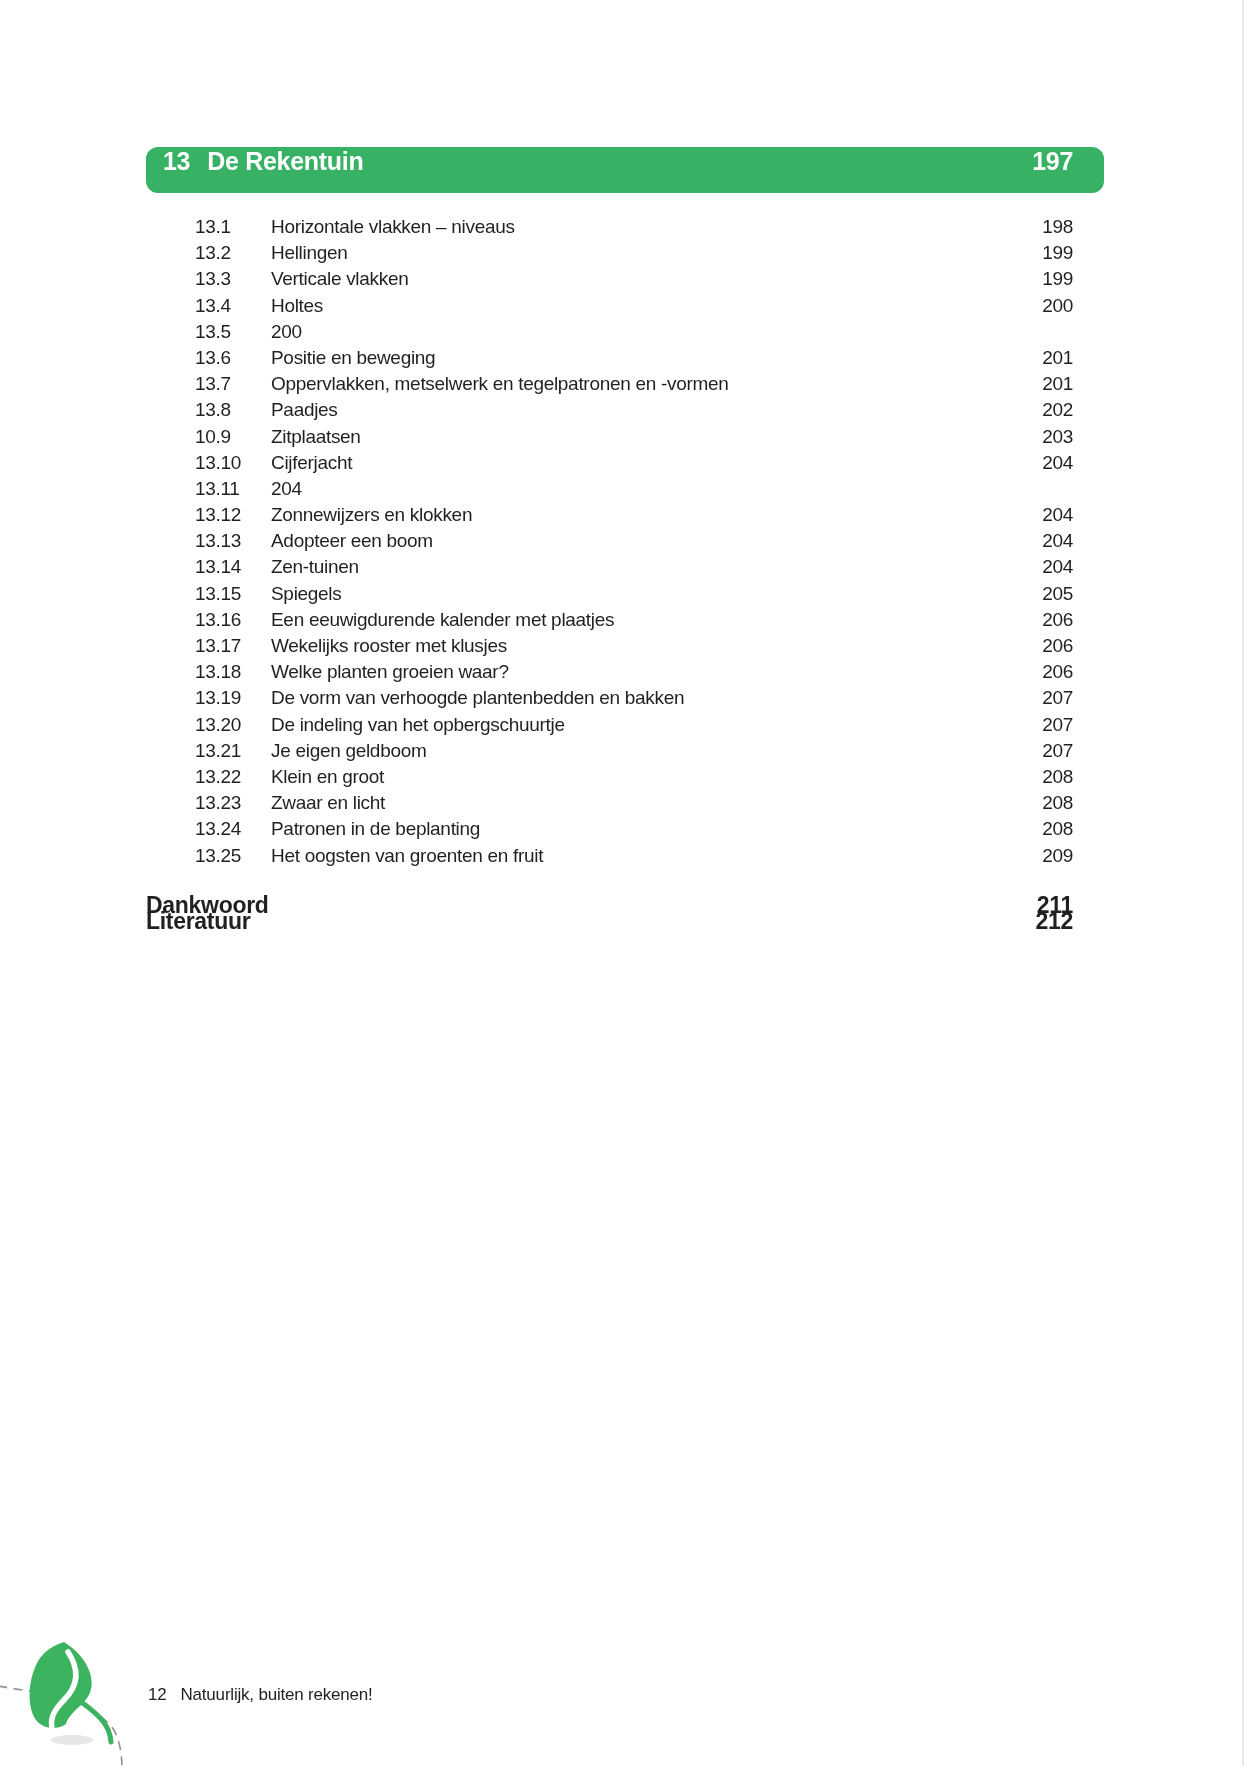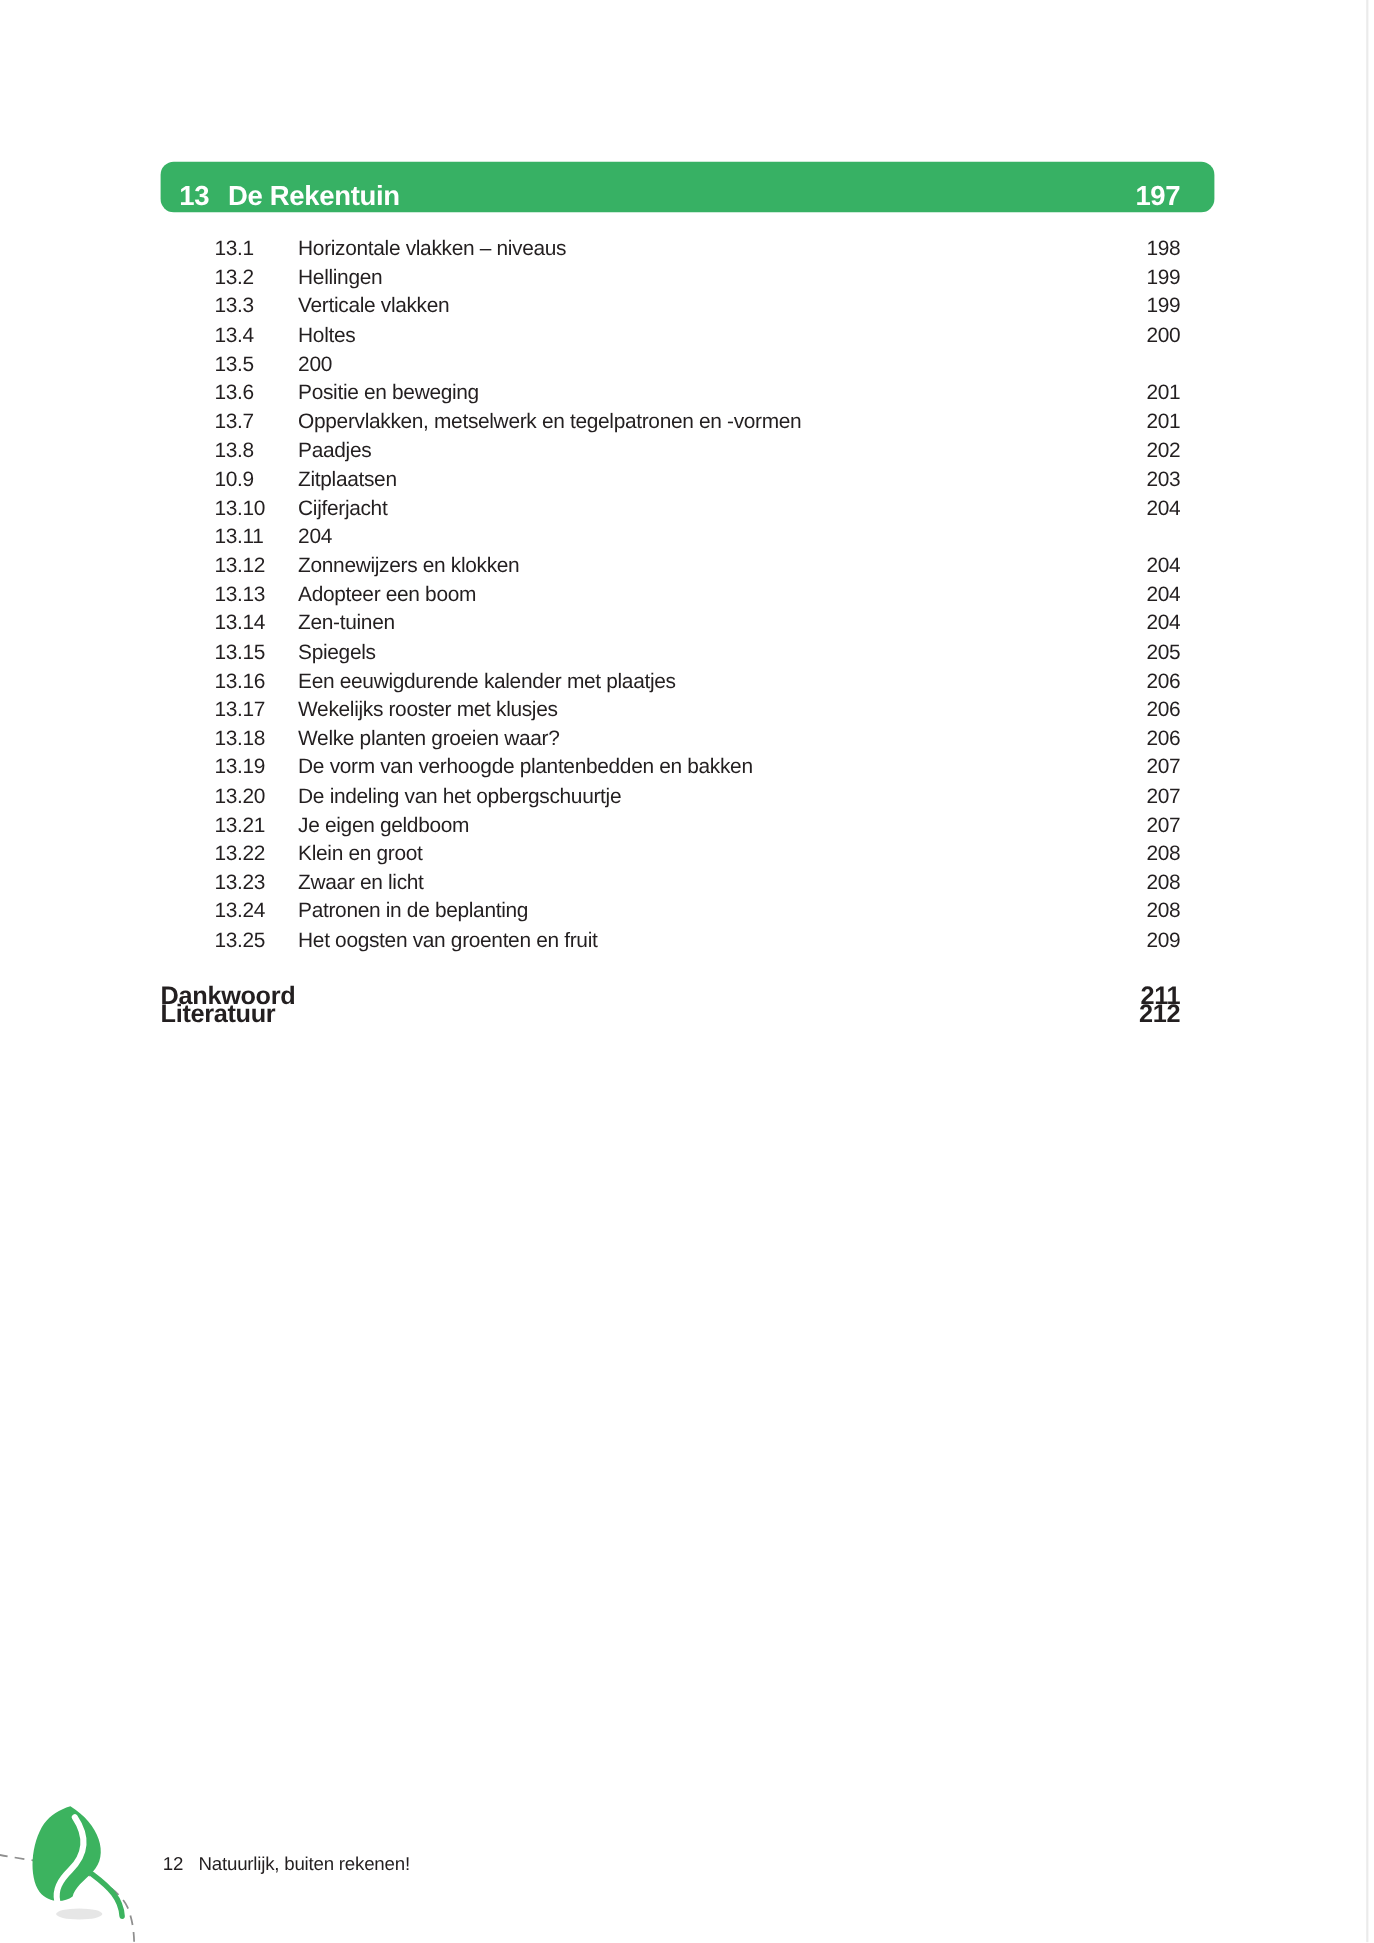--- a/index.html
+++ b/index.html
@@ -23,21 +23,21 @@
 
   
   .chapter-bar {
     position: absolute;
     left: 146px; top: 147px;
     width: 958px; height: 46px;
     background: var(--accent-green, #37b164);
     border-radius: 12px;
     box-sizing: border-box;
     display: flex;
-    align-items: flex-end;
+    align-items: flex-start;
     padding: 0 31px 0 17px;
     color: #ffffff;
     font-weight: bold;
     font-size: 25px;
     letter-spacing: -0.3px;
   }
   .chapter-bar .chapter-num { margin-right: 17px; }
   .chapter-bar .chapter-title { flex: 1; }
   .chapter-bar .chapter-page { text-align: right; }
 

